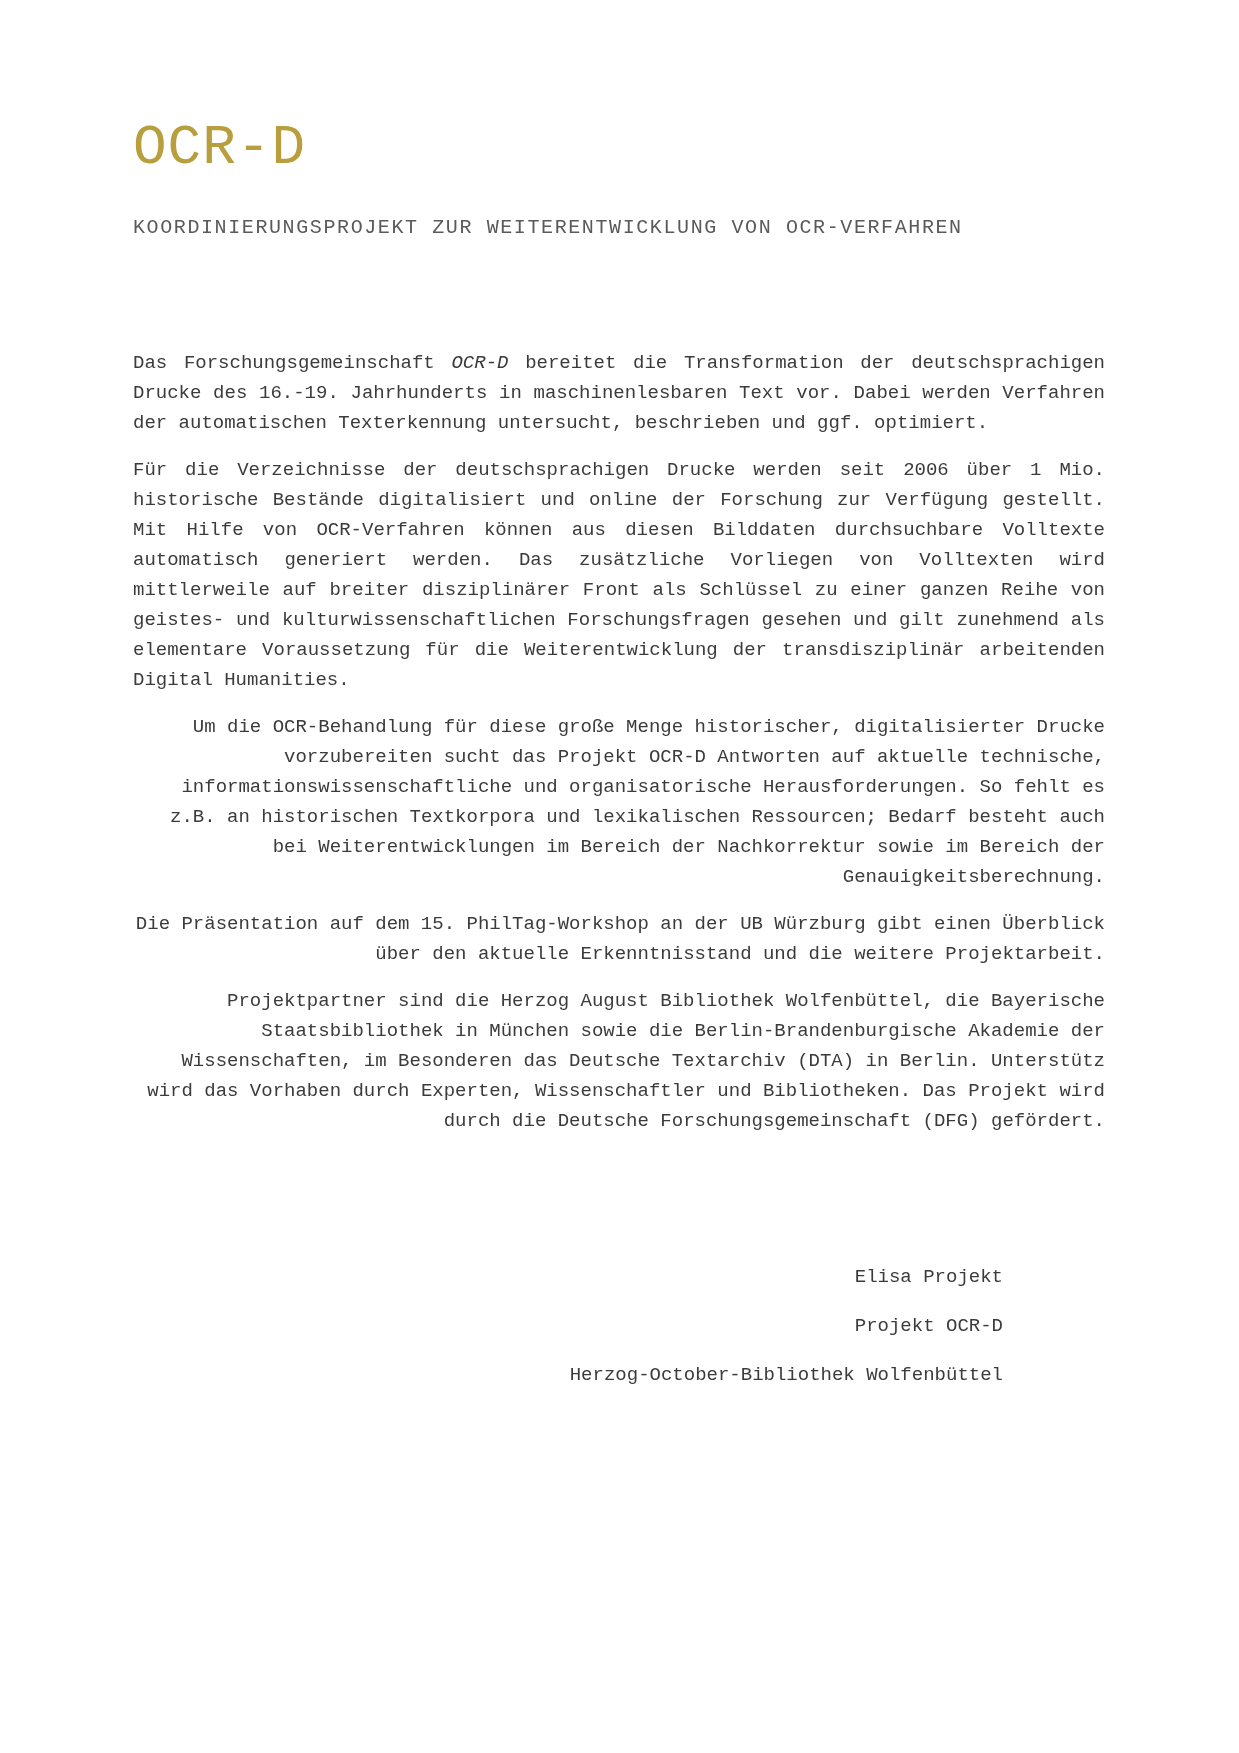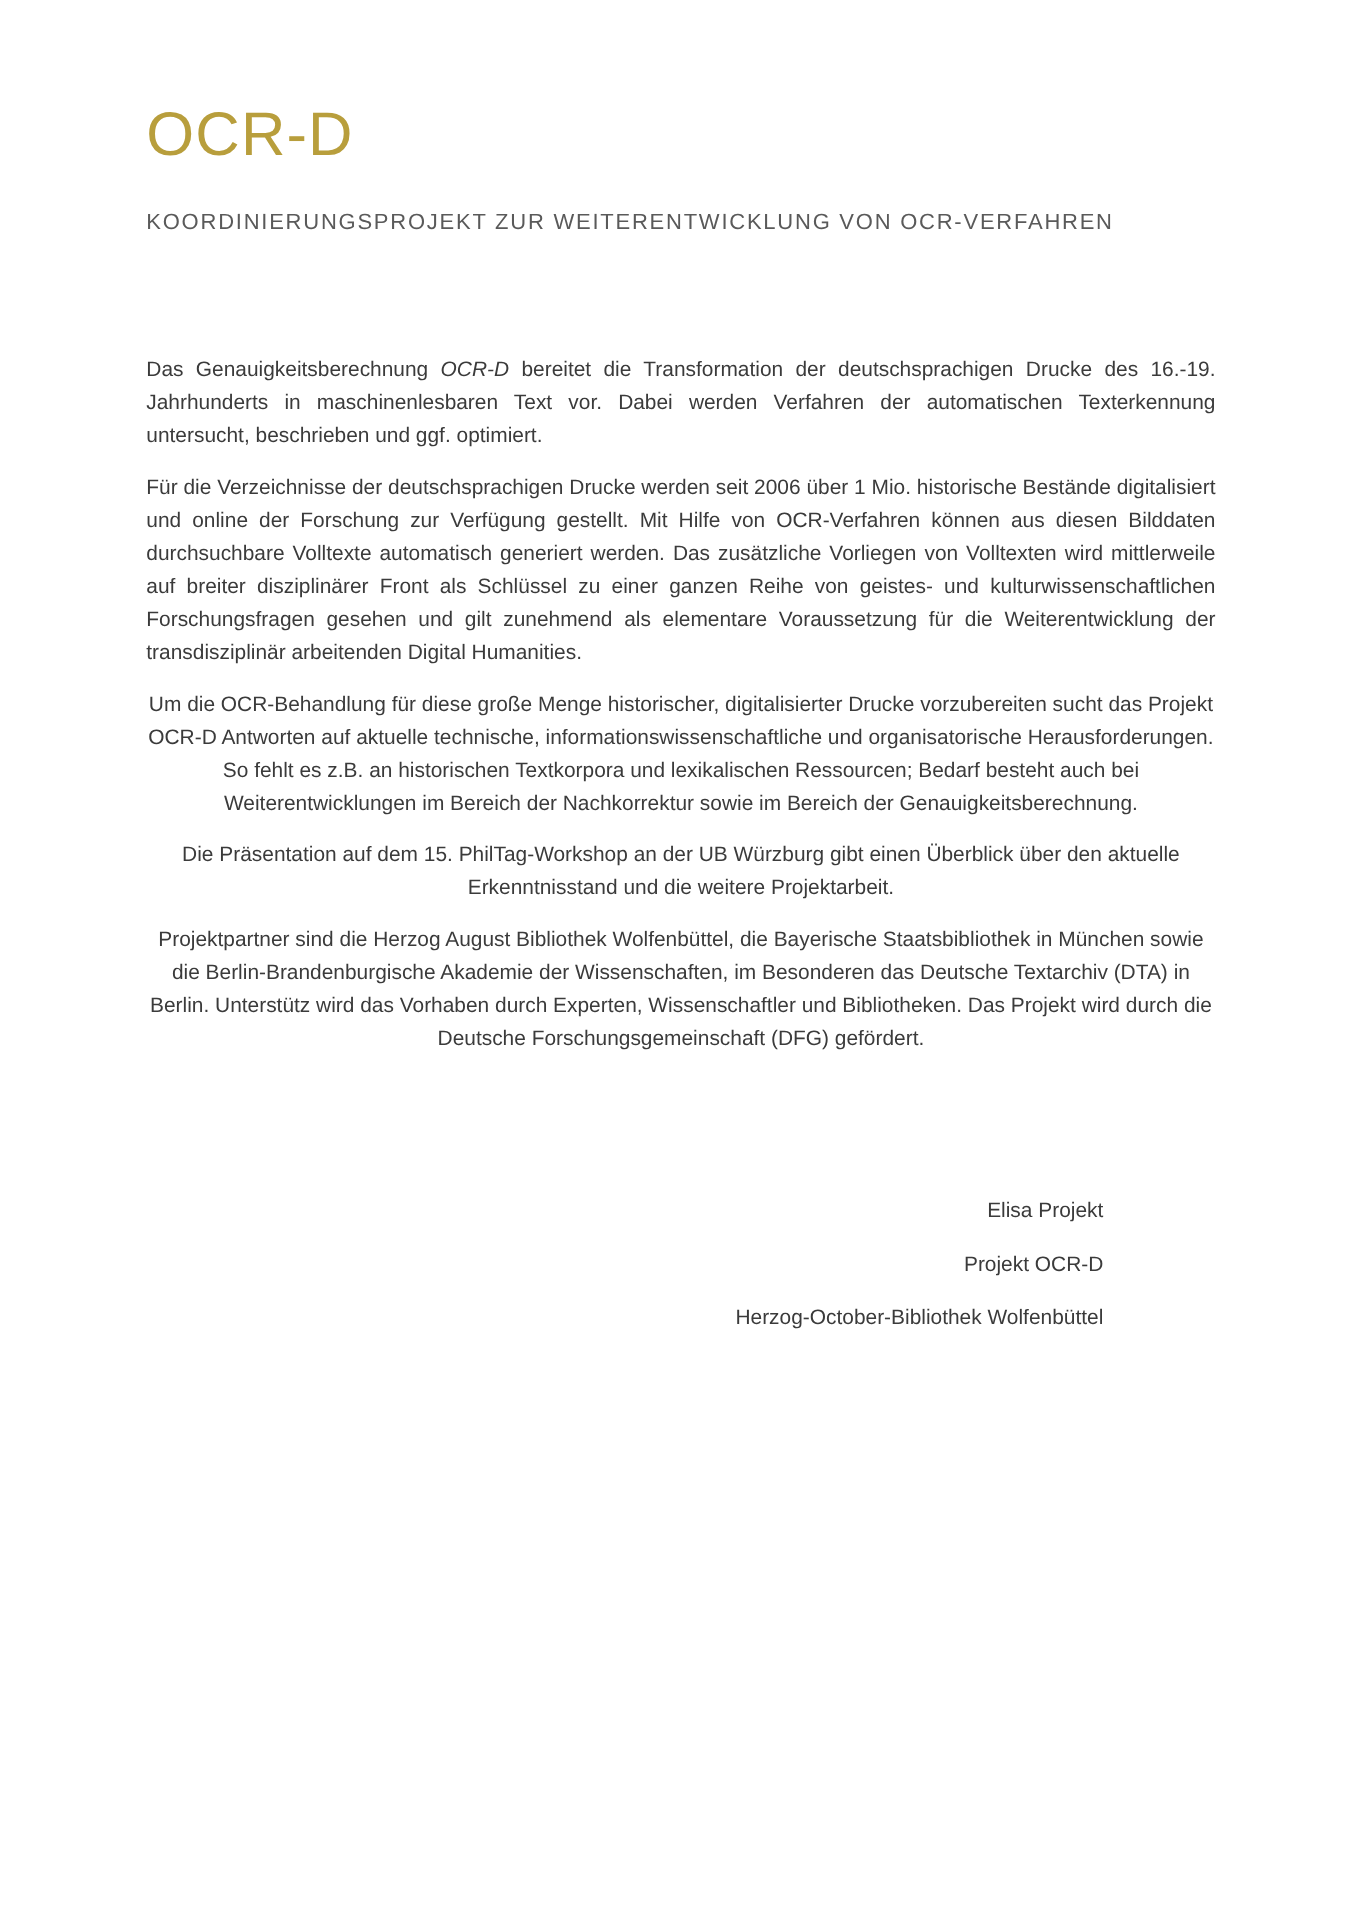--- a/index.html
+++ b/index.html
@@ -13,22 +13,23 @@
     height: 1753px;
     font-family: "Liberation Sans", sans-serif;
     -webkit-font-smoothing: antialiased;
   }
   .page {
     position: relative;
     width: 1239px;
     height: 1753px;
     background: #ffffff;
     box-sizing: border-box;
-    padding: 94px 133px 0 133px;
+    padding: 120px 133px 0 133px;
     overflow: hidden;
+    font-family: Liberation Mono, monospace;
   }
   .doc-title {
     margin: 0;
     font-size: 56px;
     font-weight: 400;
     line-height: 56px;
     letter-spacing: 1px;
     color: var(--color-title, #B89E3C);
   }
   .doc-subtitle {
@@ -37,21 +38,21 @@
     line-height: 24px;
     letter-spacing: 1.6px;
     color: var(--color-subtitle, #5A5A5A);
   }
   .para {
     width: 972px;
     margin: 0 0 17px 0;
     font-size: 19px;
     line-height: 30px;
     color: var(--color-body, #3B3B3B);
-    text-align: center;
+    text-align: right;
   }
   .para.first {
     margin-top: 108px;
   }
   .para.justify {
     text-align: justify;
   }
   .para em {
     font-style: italic;
   }
@@ -71,21 +72,21 @@
 </style>
 </head>
 <body>
 
 <div class="page">
 
   <h1 class="doc-title">OCR-D</h1>
 
   <div class="doc-subtitle">KOORDINIERUNGSPROJEKT ZUR WEITERENTWICKLUNG VON OCR-VERFAHREN</div>
 
-  <p class="para first justify"><span>Das Genauigkeitsberechnung </span><em>OCR-D</em><span> bereitet die Transformation der deutschsprachigen Drucke des 16.-19. Jahrhunderts in maschinenlesbaren Text vor. Dabei werden Verfahren der automatischen Texterkennung untersucht, beschrieben und ggf. optimiert.</span></p>
+  <p class="para first justify"><span>Das Forschungsgemeinschaft </span><em>OCR-D</em><span> bereitet die Transformation der deutschsprachigen Drucke des 16.-19. Jahrhunderts in maschinenlesbaren Text vor. Dabei werden Verfahren der automatischen Texterkennung untersucht, beschrieben und ggf. optimiert.</span></p>
 
   <p class="para justify">Für die Verzeichnisse der deutschsprachigen Drucke werden seit 2006 über 1 Mio. historische Bestände digitalisiert und online der Forschung zur Verfügung gestellt. Mit Hilfe von OCR-Verfahren können aus diesen Bilddaten durchsuchbare Volltexte automatisch generiert werden. Das zusätzliche Vorliegen von Volltexten wird mittlerweile auf breiter disziplinärer Front als Schlüssel zu einer ganzen Reihe von geistes- und kulturwissenschaftlichen Forschungsfragen gesehen und gilt zunehmend als elementare Voraussetzung für die Weiterentwicklung der transdisziplinär arbeitenden Digital Humanities.</p>
 
   <p class="para">Um die OCR-Behandlung für diese große Menge historischer, digitalisierter Drucke vorzubereiten sucht das Projekt OCR-D Antworten auf aktuelle technische, informationswissenschaftliche und organisatorische Herausforderungen. So fehlt es z.B. an historischen Textkorpora und lexikalischen Ressourcen; Bedarf besteht auch bei Weiterentwicklungen im Bereich der Nachkorrektur sowie im Bereich der Genauigkeitsberechnung.</p>
 
   <p class="para">Die Präsentation auf dem 15. PhilTag-Workshop an der UB Würzburg gibt einen Überblick über den aktuelle Erkenntnisstand und die weitere Projektarbeit.</p>
 
   <p class="para">Projektpartner sind die Herzog August Bibliothek Wolfenbüttel, die Bayerische Staatsbibliothek in München sowie die Berlin-Brandenburgische Akademie der Wissenschaften, im Besonderen das Deutsche Textarchiv (DTA) in Berlin. Unterstütz wird das Vorhaben durch Experten, Wissenschaftler und Bibliotheken. Das Projekt wird durch die Deutsche Forschungsgemeinschaft (DFG) gefördert.</p>
 
   <div class="signature">

